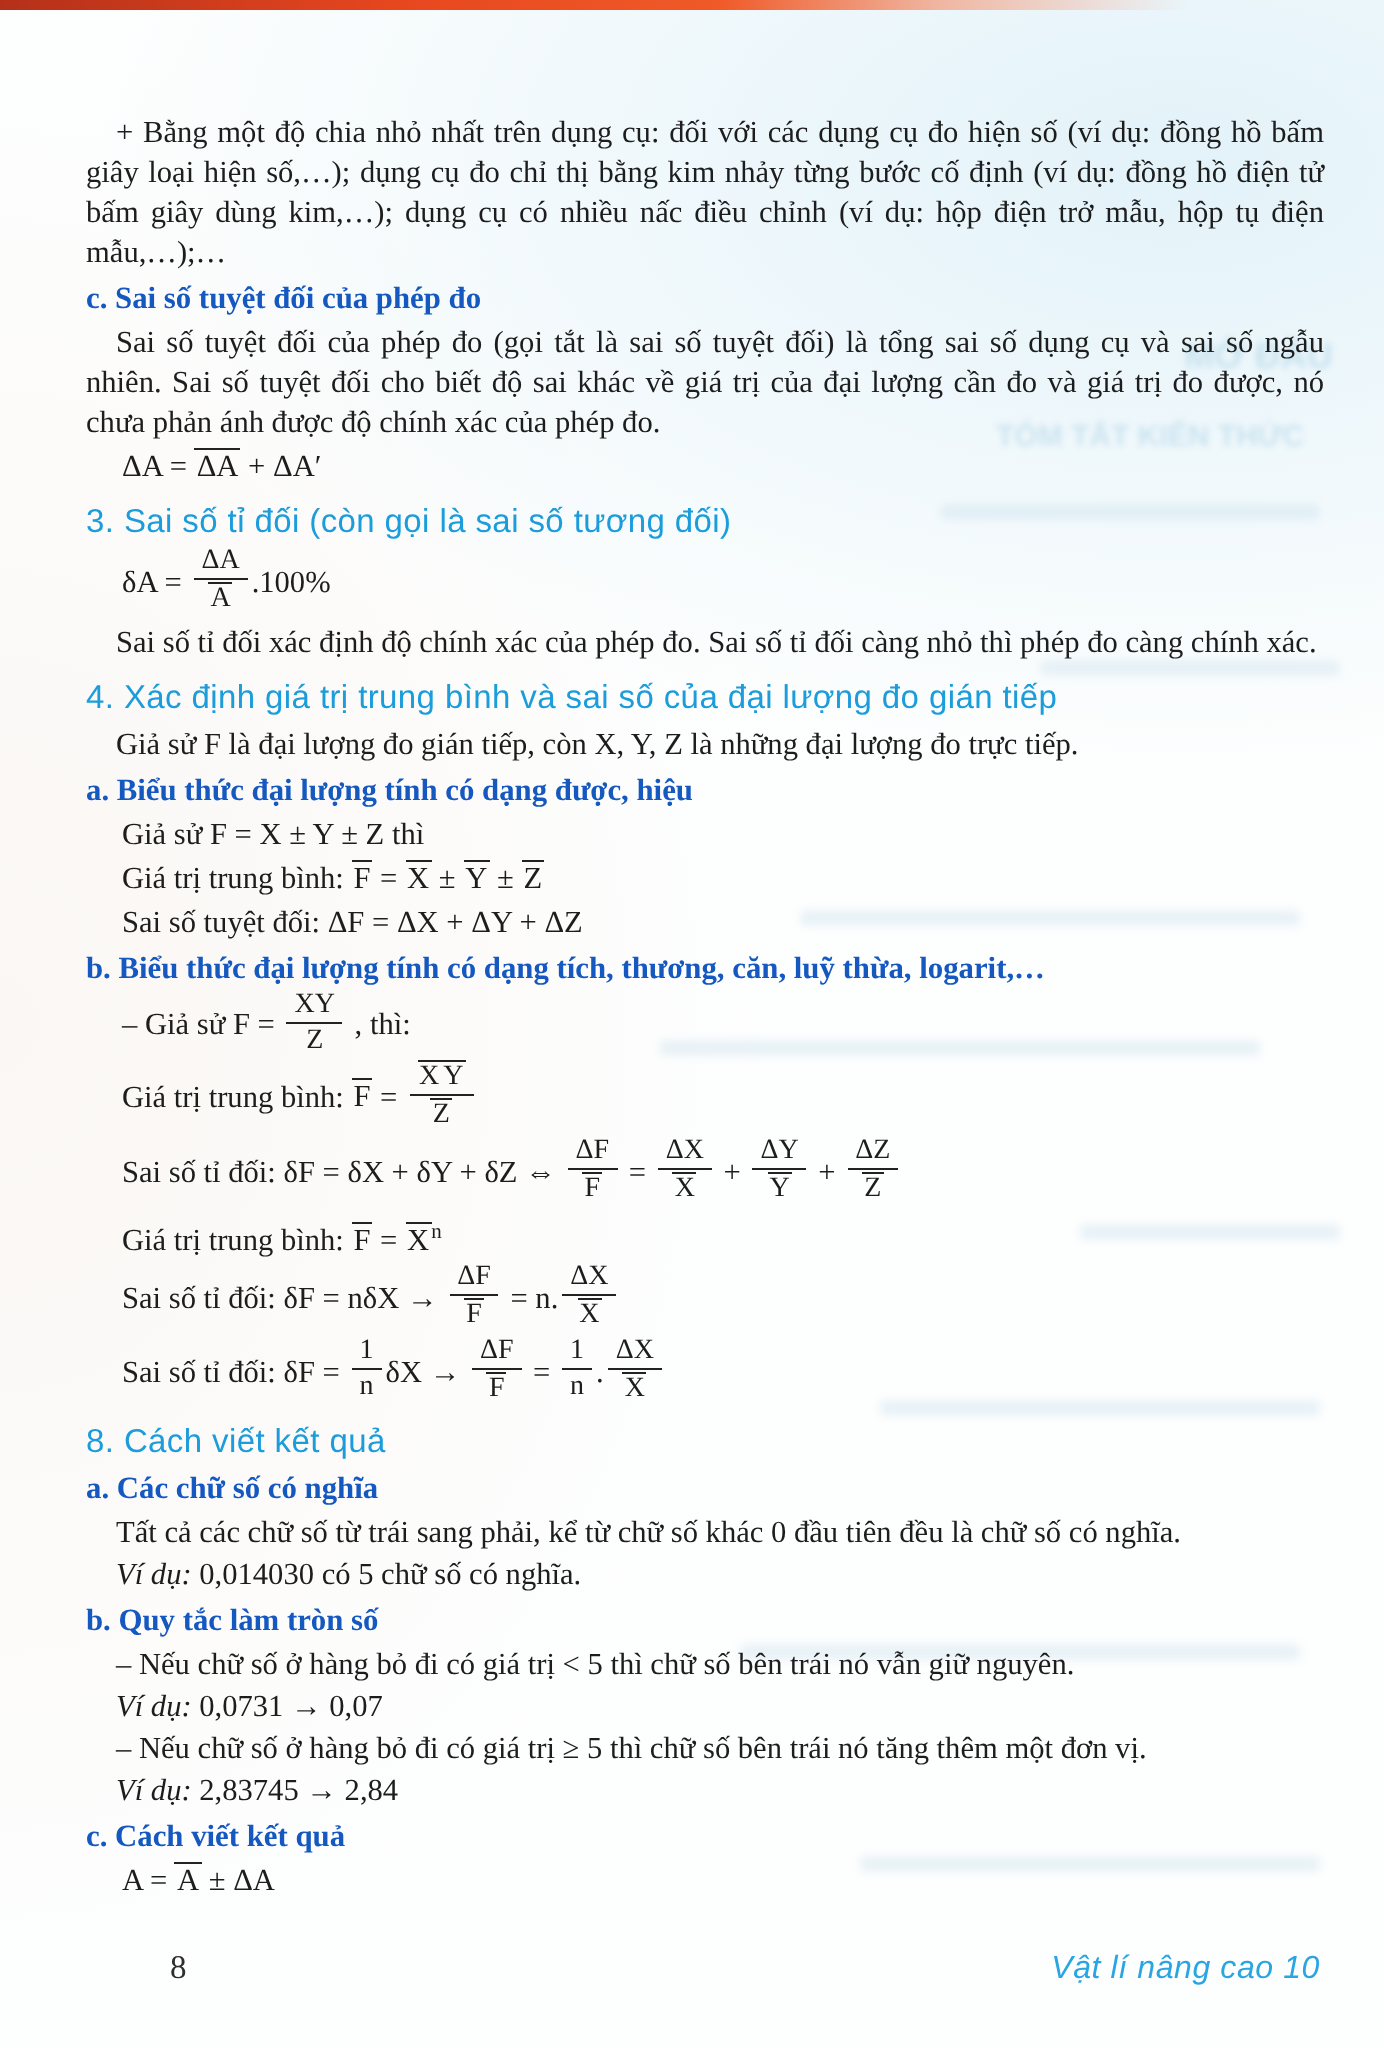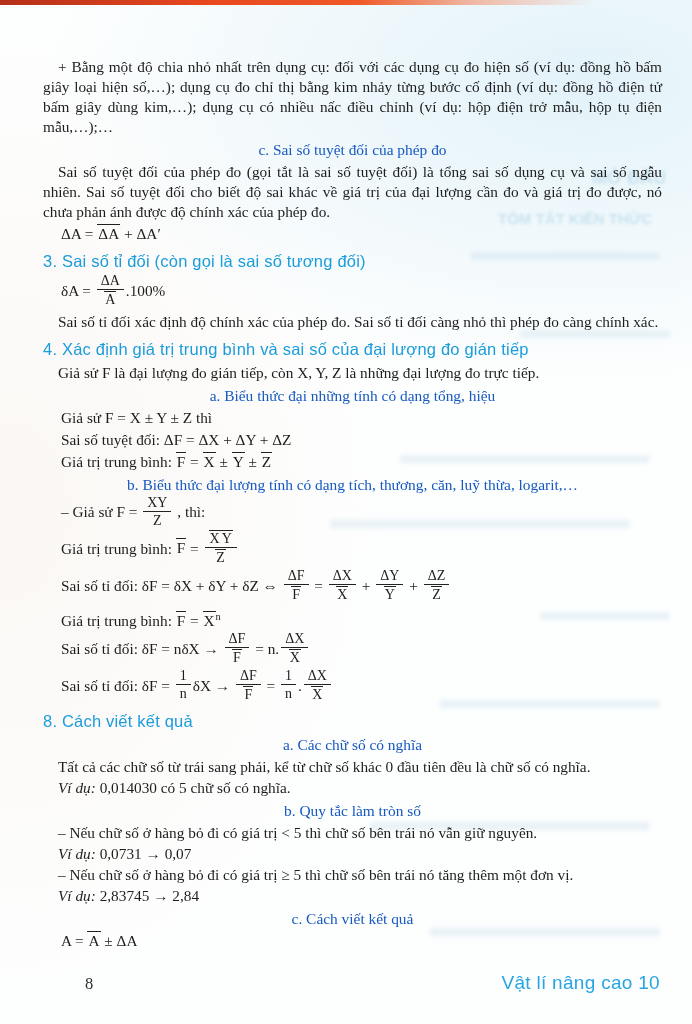--- a/index.html
+++ b/index.html
@@ -13,39 +13,39 @@
   }
   .topbar{
     position:absolute; top:0; left:0; width:100%; height:5px;
     background:linear-gradient(to right,#b5301a 0%,#e8481f 30%,#ef5a28 52%,
       rgba(243,130,90,.55) 68%, rgba(243,130,90,0) 86%);
   }
   .content{position:absolute; left:43px; right:30px; top:56px; font-size:15.3px; line-height:20px;}
   .para{text-align:justify; text-indent:15px; margin:1px 0;}
   .h1{font-family:"Liberation Sans", sans-serif; font-weight:400; color:#1b9cdb;
       font-size:16.5px; line-height:22px; margin:6px 0 3px; letter-spacing:.2px;}
-  .h2{font-weight:400; color:#1558c0; font-size:15.4px; line-height:20px; margin:3px 0 2px;text-align:center;}
+  .h2{font-weight:700; color:#1558c0; font-size:15.4px; line-height:20px; margin:3px 0 2px;}
   .math{margin:2px 0; padding-left:18px; line-height:20px;}
   .math .frac, .para .frac{
     display:inline-block; vertical-align:middle; text-align:center;
     font-size:14px; line-height:15px; margin:0 2px; transform:translateY(-2px);
   }
   .frac .num{display:block; padding:0 4px 1px; border-bottom:1.3px solid #222;}
   .frac .den{display:block; padding-top:1px;}
   .ov{display:inline-block; border-top:1.4px solid #222; line-height:1.05; padding:1px 1px 0;}
   sup{font-size:10.5px;}
   .root{display:inline-block; white-space:nowrap;}
   .root .idx{font-size:10px; vertical-align:6px; margin-right:-2px;}
   .root .rad{font-size:17px;}
   .root .vinc{border-top:1.4px solid #222; padding:0 2px 0 1px;}
   em{font-style:italic;margin-top:28px;}
   .footer{position:absolute; left:85px; right:32px; bottom:30px;
           display:flex; justify-content:space-between; align-items:baseline;}
   .pageno{font-size:16.5px; color:#2e2e2e;}
-  .booktitle{font-family:"Liberation Sans", sans-serif; font-size:19px; color:#29a5e2; letter-spacing:.3px;}
+  .booktitle{font-family:"Liberation Sans", sans-serif; font-size:16px; color:#29a5e2; letter-spacing:.3px;font-style:italic;}
   .ghost{position:absolute; color:#9ec9e0; opacity:.45; filter:blur(1.6px);
          font-family:"Liberation Sans", sans-serif; font-weight:700; font-size:15px; white-space:nowrap;}
   .gbar{position:absolute; background:#c3dcea; opacity:.35; filter:blur(2.2px); height:8px; border-radius:3px;}
 </style>
 </head>
 <body>
 
 <div class="page">
   <div class="topbar"></div>
 
@@ -63,24 +63,24 @@
   <div class="content" id="content">
       <div class="para">+ Bằng một độ chia nhỏ nhất trên dụng cụ: đối với các dụng cụ đo hiện số (ví dụ: đồng hồ bấm giây loại hiện số,…); dụng cụ đo chỉ thị bằng kim nhảy từng bước cố định (ví dụ: đồng hồ điện tử bấm giây dùng kim,…); dụng cụ có nhiều nấc điều chỉnh (ví dụ: hộp điện trở mẫu, hộp tụ điện mẫu,…);…</div>
       <div class="h2">c. Sai số tuyệt đối của phép đo</div>
       <div class="para">Sai số tuyệt đối của phép đo (gọi tắt là sai số tuyệt đối) là tổng sai số dụng cụ và sai số ngẫu nhiên. Sai số tuyệt đối cho biết độ sai khác về giá trị của đại lượng cần đo và giá trị đo được, nó chưa phản ánh được độ chính xác của phép đo.</div>
       <div class="math">ΔA = <span class="ov">ΔA</span> + ΔA′</div>
       <div class="h1">3. Sai số tỉ đối (còn gọi là sai số tương đối)</div>
       <div class="math">δA = <span class="frac"><span class="num">ΔA</span><span class="den"><span class="ov">A</span></span></span>.100%</div>
       <div class="para">Sai số tỉ đối xác định độ chính xác của phép đo. Sai số tỉ đối càng nhỏ thì phép đo càng chính xác.</div>
       <div class="h1">4. Xác định giá trị trung bình và sai số của đại lượng đo gián tiếp</div>
       <div class="para">Giả sử F là đại lượng đo gián tiếp, còn X, Y, Z là những đại lượng đo trực tiếp.</div>
-      <div class="h2">a. Biểu thức đại những tính có dạng tổng, hiệu</div>
+      <div class="h2">a. Biểu thức đại lượng tính có dạng được, hiệu</div>
       <div class="math">Giả sử  F = X ± Y ± Z  thì</div>
+      <div class="math">Giá trị trung bình:  <span class="ov">F</span> = <span class="ov">X</span> ± <span class="ov">Y</span> ± <span class="ov">Z</span></div>
       <div class="math">Sai số tuyệt đối:  ΔF = ΔX + ΔY + ΔZ</div>
-      <div class="math">Giá trị trung bình:  <span class="ov">F</span> = <span class="ov">X</span> ± <span class="ov">Y</span> ± <span class="ov">Z</span></div>
       <div class="h2">b. Biểu thức đại lượng tính có dạng tích, thương, căn, luỹ thừa, logarit,…</div>
       <div class="math">– Giả sử  F = <span class="frac"><span class="num">XY</span><span class="den">Z</span></span> , thì:</div>
       <div class="math">Giá trị trung bình:  <span class="ov">F</span> = <span class="frac"><span class="num"><span class="ov">X</span><span class="ov">Y</span></span><span class="den"><span class="ov">Z</span></span></span></div>
       <div class="math">Sai số tỉ đối:  δF = δX + δY + δZ ⇔ <span class="frac"><span class="num">ΔF</span><span class="den"><span class="ov">F</span></span></span> = <span class="frac"><span class="num">ΔX</span><span class="den"><span class="ov">X</span></span></span> + <span class="frac"><span class="num">ΔY</span><span class="den"><span class="ov">Y</span></span></span> + <span class="frac"><span class="num">ΔZ</span><span class="den"><span class="ov">Z</span></span></span></div>
       <div class="math">Giá trị trung bình:  <span class="ov">F</span> = <span class="ov">X</span><sup>n</sup></div>
       <div class="math">Sai số tỉ đối:  δF = nδX → <span class="frac"><span class="num">ΔF</span><span class="den"><span class="ov">F</span></span></span> = n.<span class="frac"><span class="num">ΔX</span><span class="den"><span class="ov">X</span></span></span></div>
       <div class="math">Sai số tỉ đối:  δF = <span class="frac"><span class="num">1</span><span class="den">n</span></span>δX → <span class="frac"><span class="num">ΔF</span><span class="den"><span class="ov">F</span></span></span> = <span class="frac"><span class="num">1</span><span class="den">n</span></span>.<span class="frac"><span class="num">ΔX</span><span class="den"><span class="ov">X</span></span></span></div>
       <div class="h1">8. Cách viết kết quả</div>
       <div class="h2">a. Các chữ số có nghĩa</div>
       <div class="para">Tất cả các chữ số từ trái sang phải, kể từ chữ số khác 0 đầu tiên đều là chữ số có nghĩa.</div>

